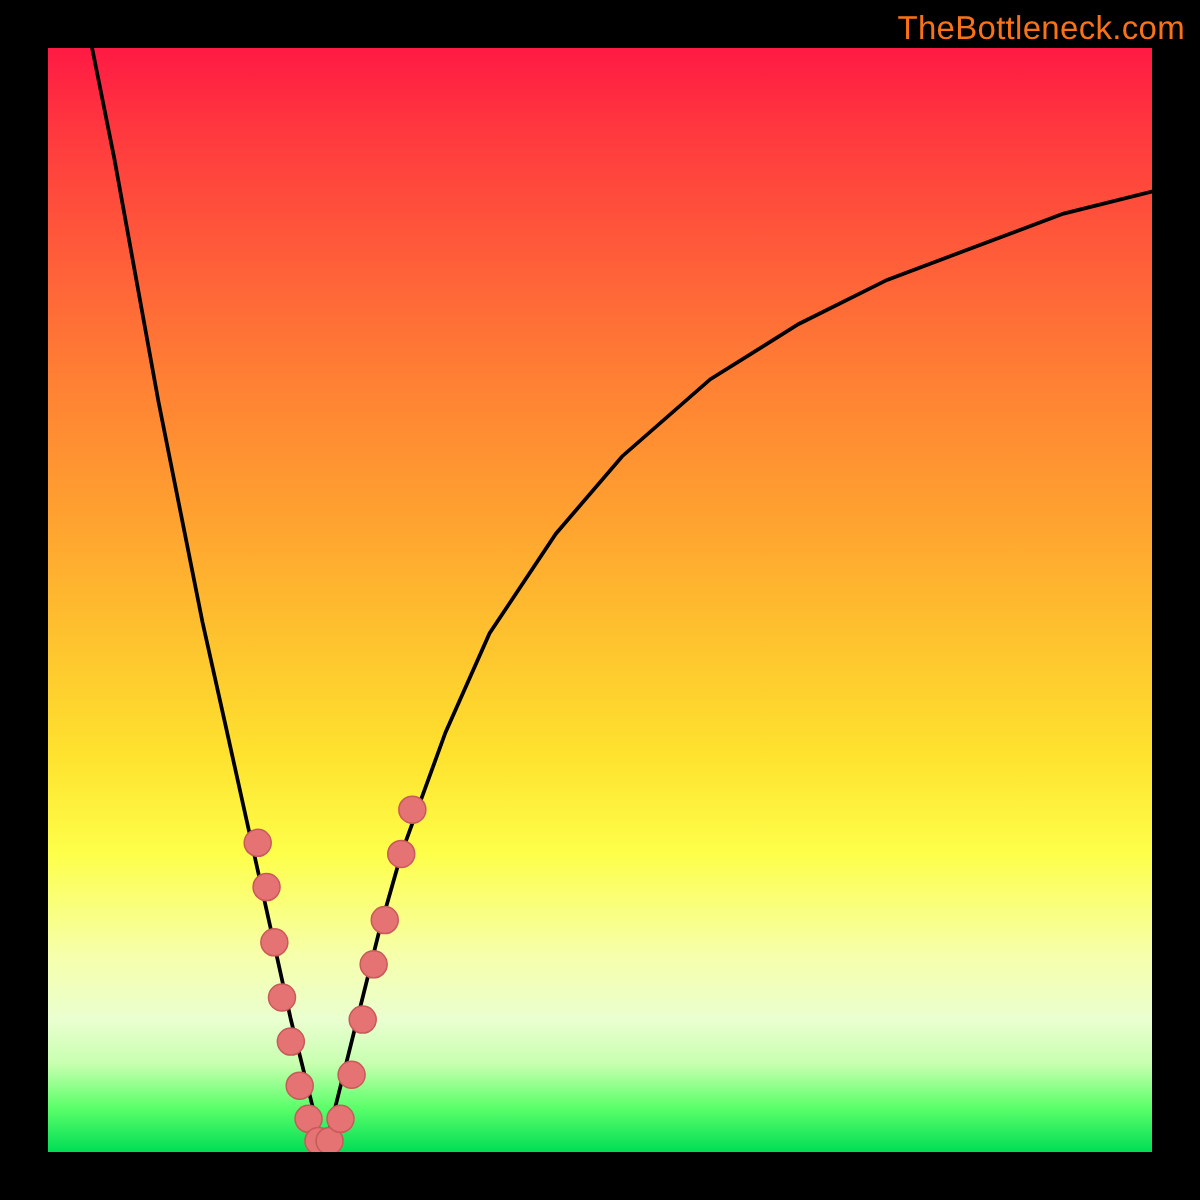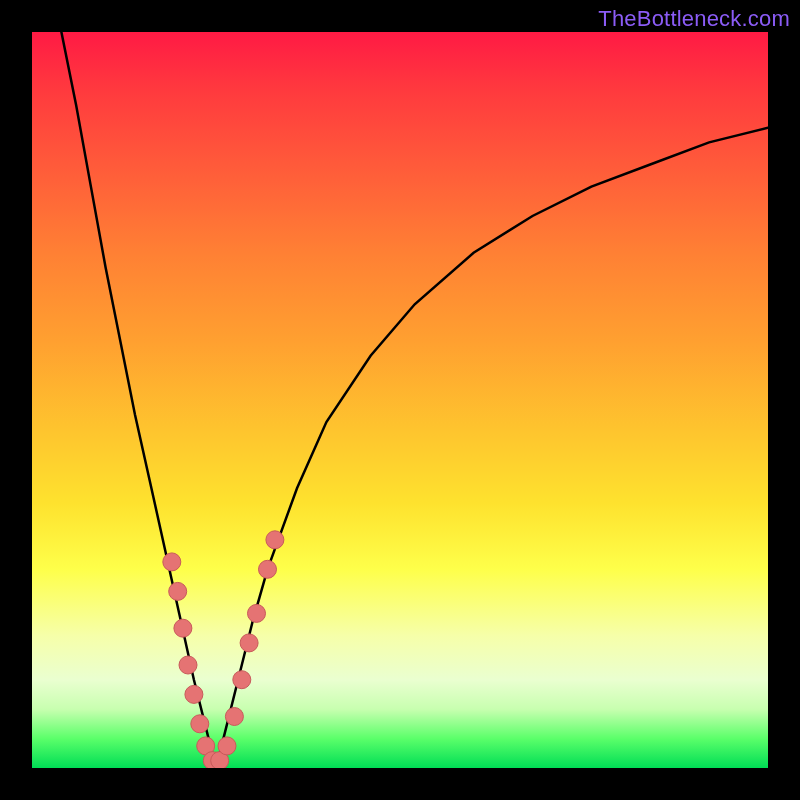--- a/index.html
+++ b/index.html
@@ -38,21 +38,21 @@
       #f6ffa9 82%,
       #eaffd0 88%,
       #c8ffb0 92%,
       #5bff6a 96%,
       #00dd55 100%);
   }
   .watermark {
     position: absolute;
     top: 6px;
     right: 10px;
-    color: #8b5cf6;
+    color: #f97316;
     font-size: 22px;
     letter-spacing: 0.2px;
     user-select: none;
     margin-left: 15px;
   }
   svg.curve {
     position: absolute;
     left: 0;
     top: 0;
     width: 736px;

